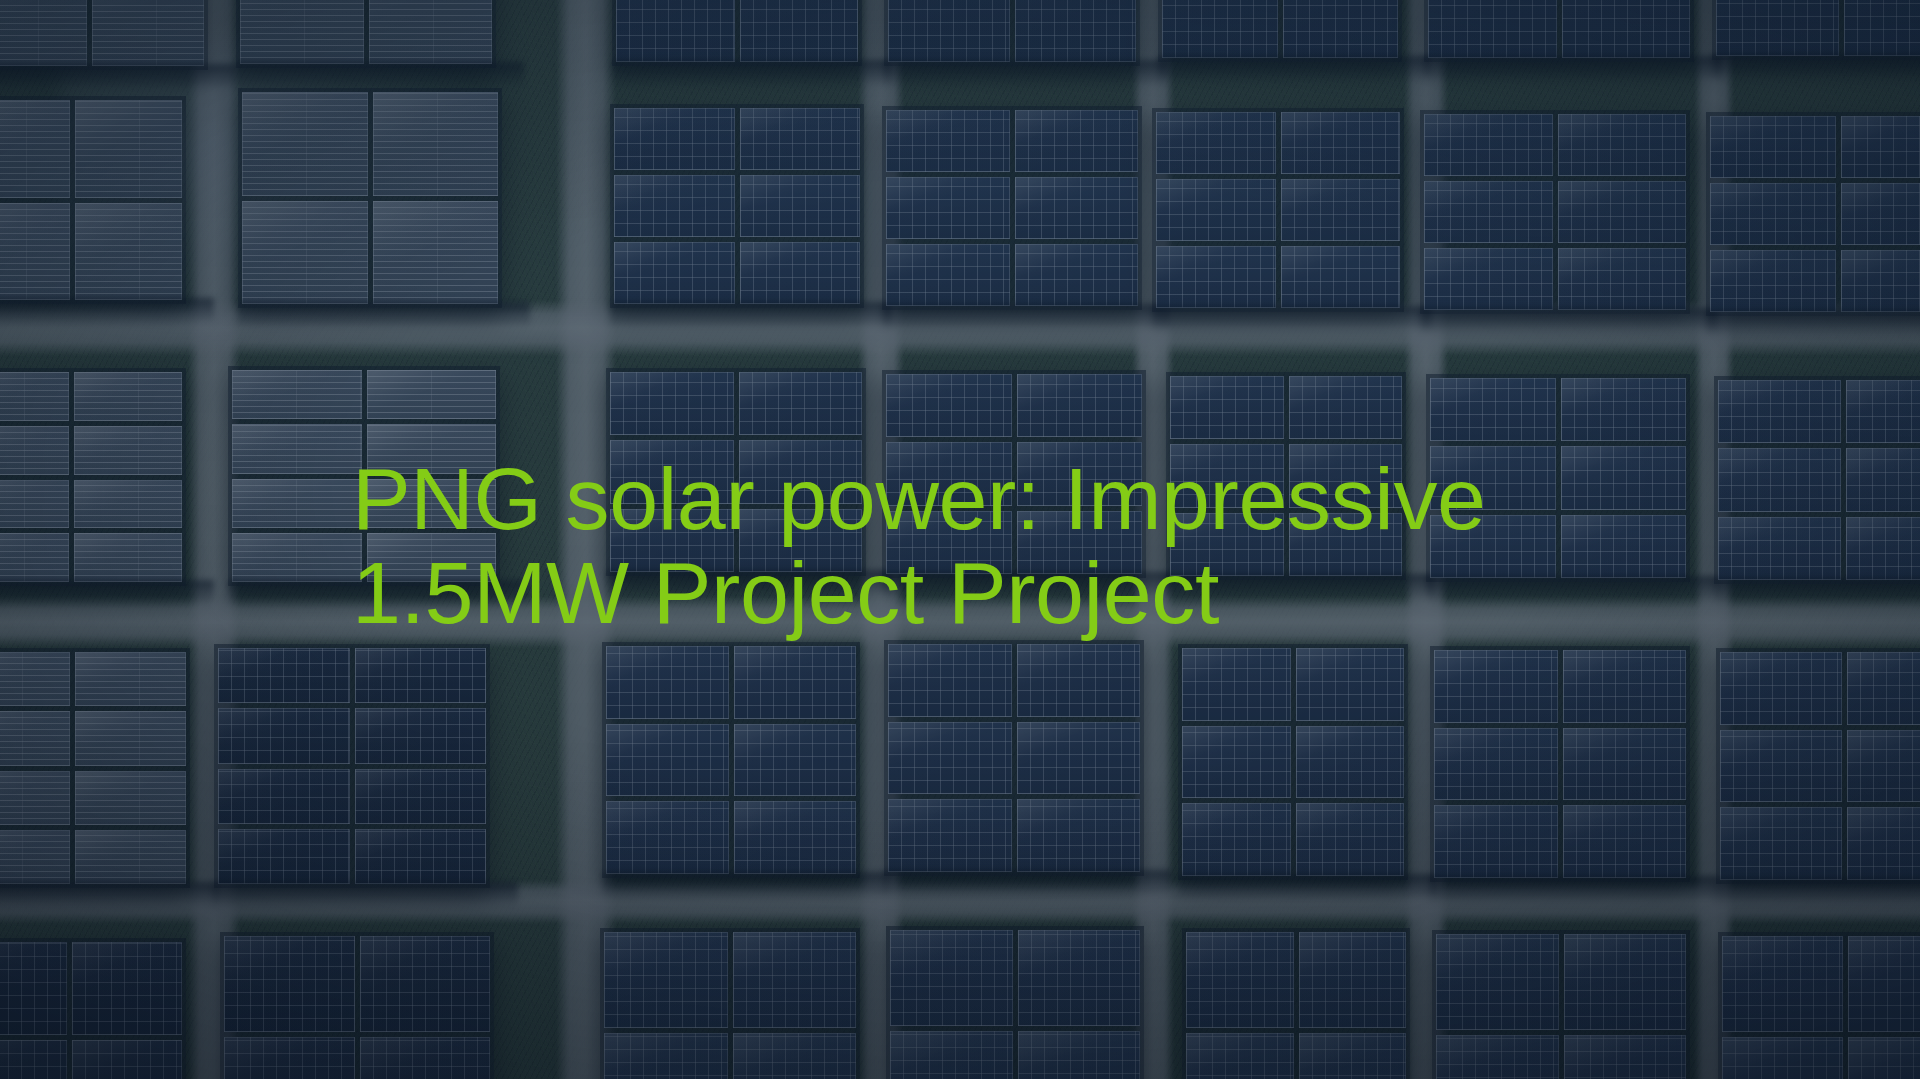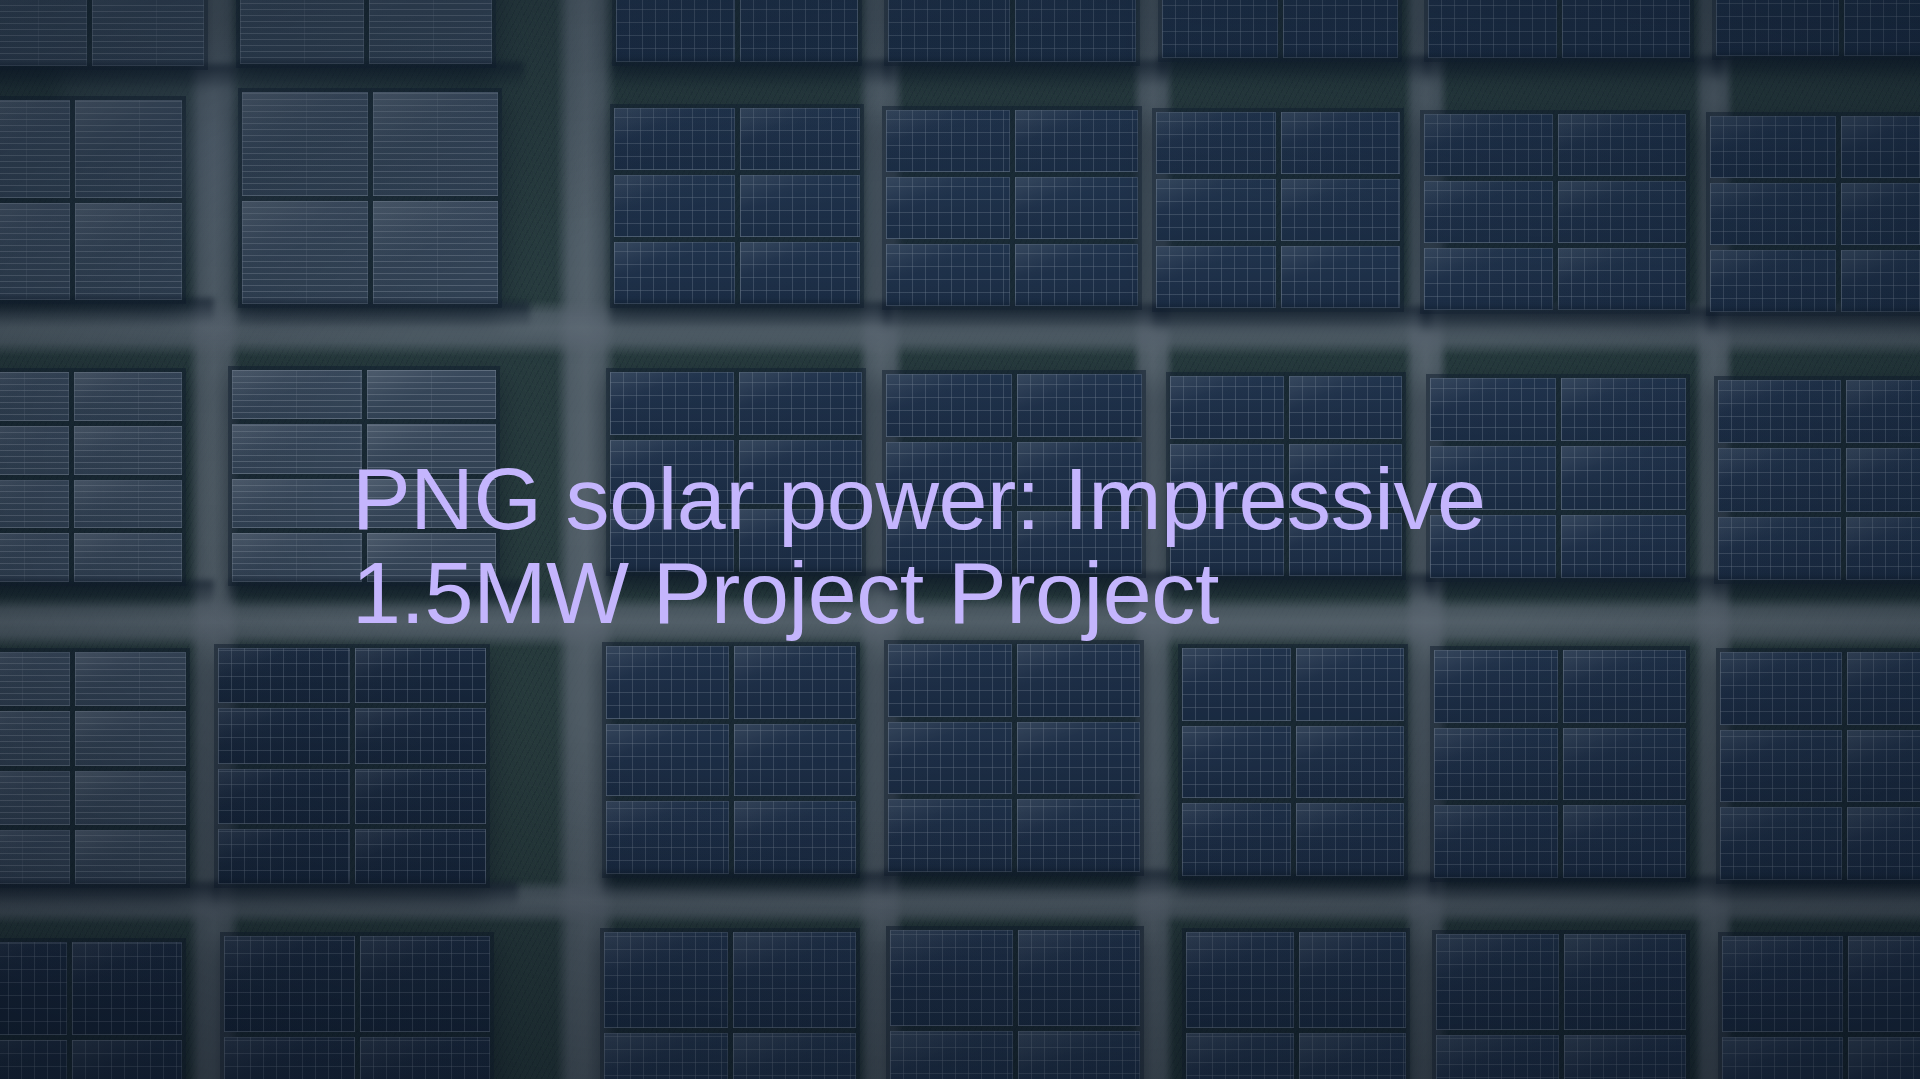--- a/index.html
+++ b/index.html
@@ -151,21 +151,21 @@
     pointer-events: none;
   }
 
   
   .headline {
     position: absolute;
     left: 352px;
     top: 452px;
     width: 1200px;
     margin: 0;
-    color: #c4b5fd;
+    color: #84cc16;
     font-family: "Liberation Sans", sans-serif;
     font-weight: 400;
     font-size: 88px;
     line-height: 94px;
     letter-spacing: -0.4px;
     z-index: 30;
   }
   .headline .line { display: block; white-space: nowrap; }
 </style>
 </head>

